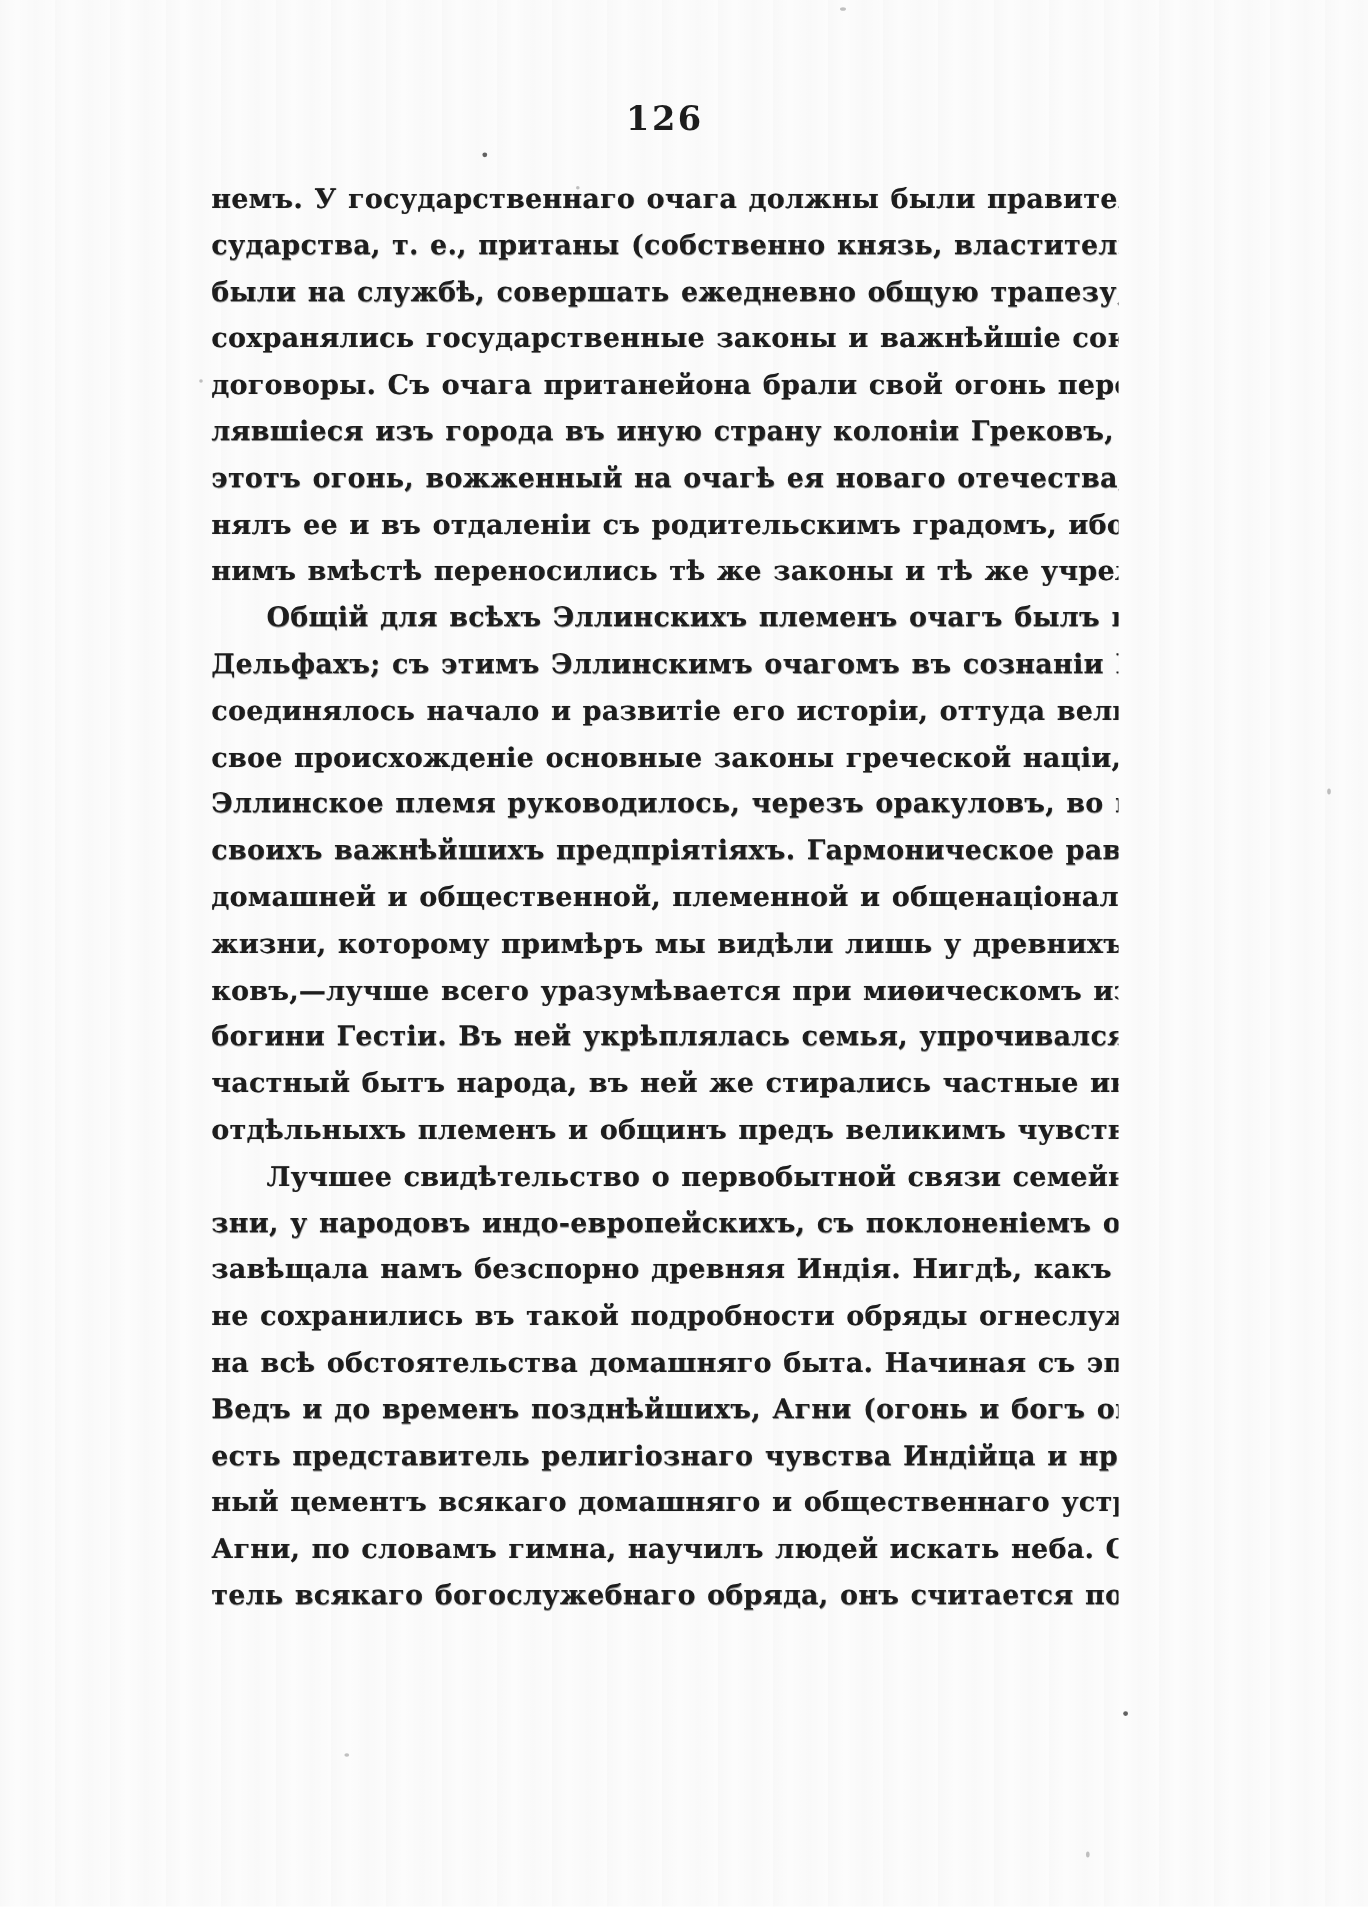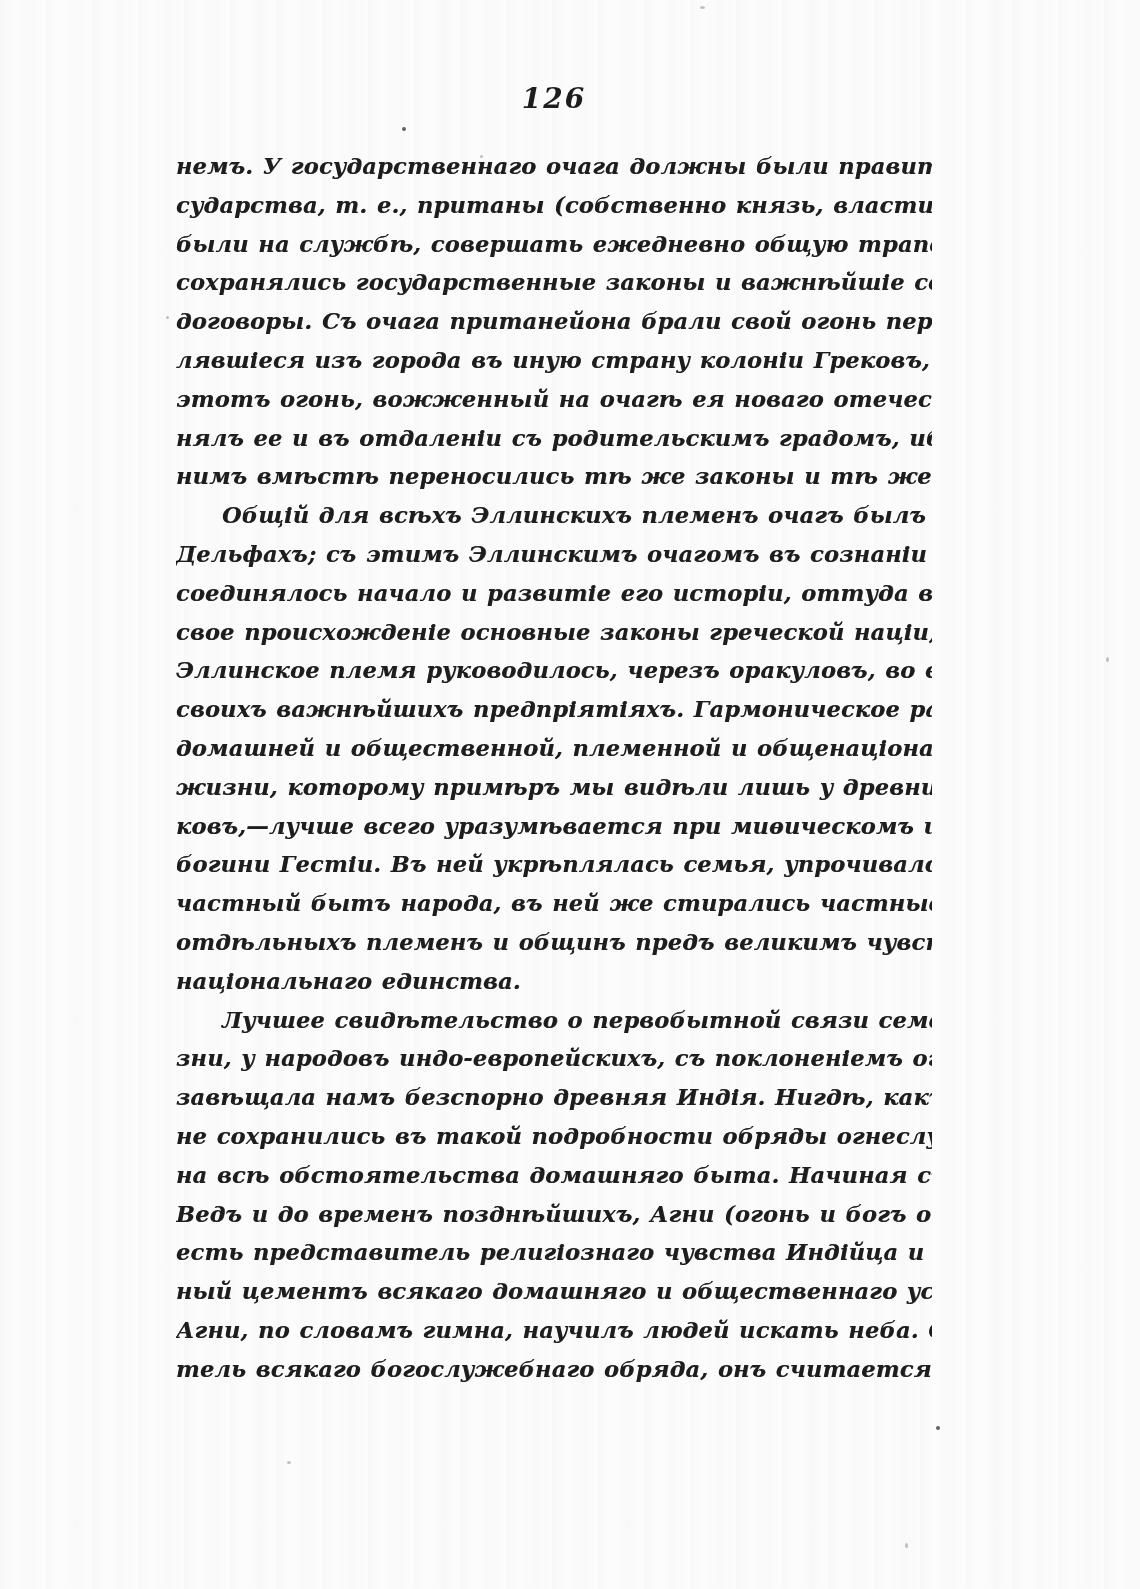--- a/index.html
+++ b/index.html
@@ -8,21 +8,20 @@
     background: #ffffff;
   }
   .page {
     position: relative;
     width: 1140px;
     height: 1589px;
     background: #fcfcfc;
     overflow: hidden;
     font-family: "DejaVu Serif", serif;
     color: #1d1d1d;
-    font-style: italic;
   }
   
   .page::before {
     content: "";
     position: absolute;
     inset: 0;
     background: repeating-linear-gradient(
       90deg,
       rgba(0,0,0,0.015) 0px,
       rgba(0,0,0,0.000) 14px,
@@ -96,21 +95,20 @@
     <div class="line">соединялось начало и развитіе его исторіи, оттуда вели</div>
     <div class="line">свое происхожденіе основные законы греческой націи, оттуда</div>
     <div class="line">Эллинское племя руководилось, черезъ оракуловъ, во всѣхъ</div>
     <div class="line">своихъ важнѣйшихъ предпріятіяхъ. Гармоническое равновѣсіе</div>
     <div class="line">домашней и общественной, племенной и общенаціональной</div>
     <div class="line">жизни, которому примѣръ мы видѣли лишь у древнихъ Гре-</div>
     <div class="line">ковъ,—лучше всего уразумѣвается при миѳическомъ изученіи</div>
     <div class="line">богини Гестіи. Въ ней укрѣплялась семья, упрочивался всякій</div>
     <div class="line">частный бытъ народа, въ ней же стирались частные интересы</div>
     <div class="line">отдѣльныхъ племенъ и общинъ предъ великимъ чувствомъ</div>
-    <div class="line par-end">національнаго единства.</div>
     <div class="line indent">Лучшее свидѣтельство о первобытной связи семейной жи-</div>
     <div class="line">зни, у народовъ индо-европейскихъ, съ поклоненіемъ огню</div>
     <div class="line">завѣщала намъ безспорно древняя Индія. Нигдѣ, какъ тамъ,</div>
     <div class="line">не сохранились въ такой подробности обряды огнеслуженія,</div>
     <div class="line">на всѣ обстоятельства домашняго быта. Начиная съ эпохи</div>
     <div class="line">Ведъ и до временъ позднѣйшихъ, Агни (огонь и богъ огня)</div>
     <div class="line">есть представитель религіознаго чувства Индійца и нравствен-</div>
     <div class="line">ный цементъ всякаго домашняго и общественнаго устройства.</div>
     <div class="line">Агни, по словамъ гимна, научилъ людей искать неба. Основа-</div>
     <div class="line">тель всякаго богослужебнаго обряда, онъ считается посредни-</div>

